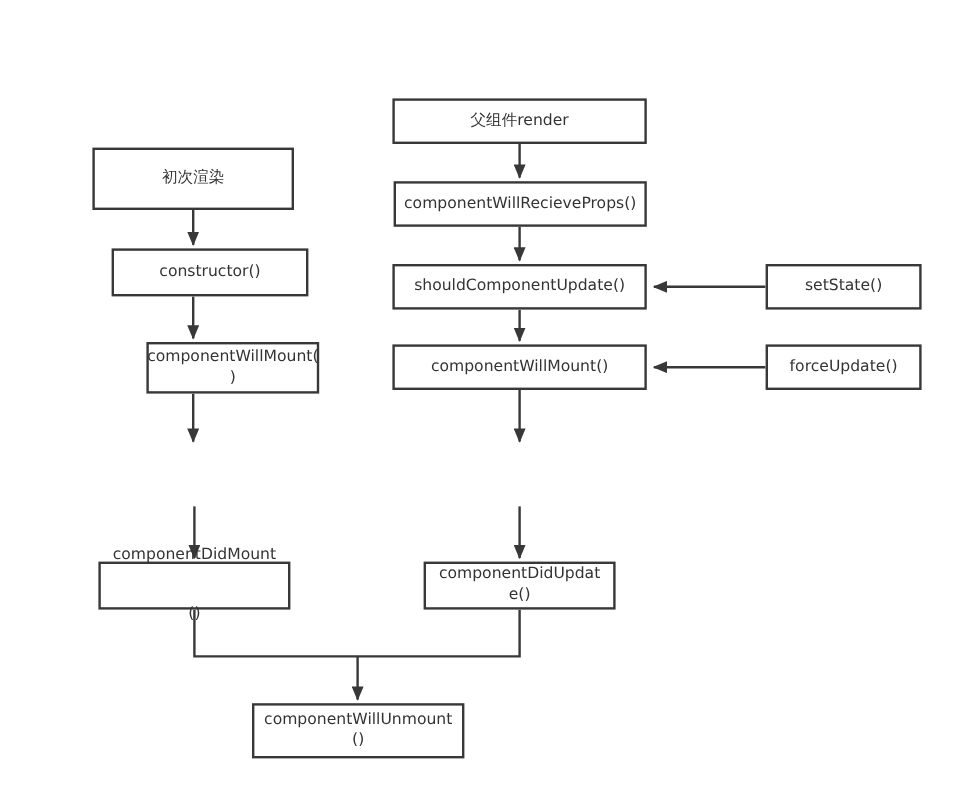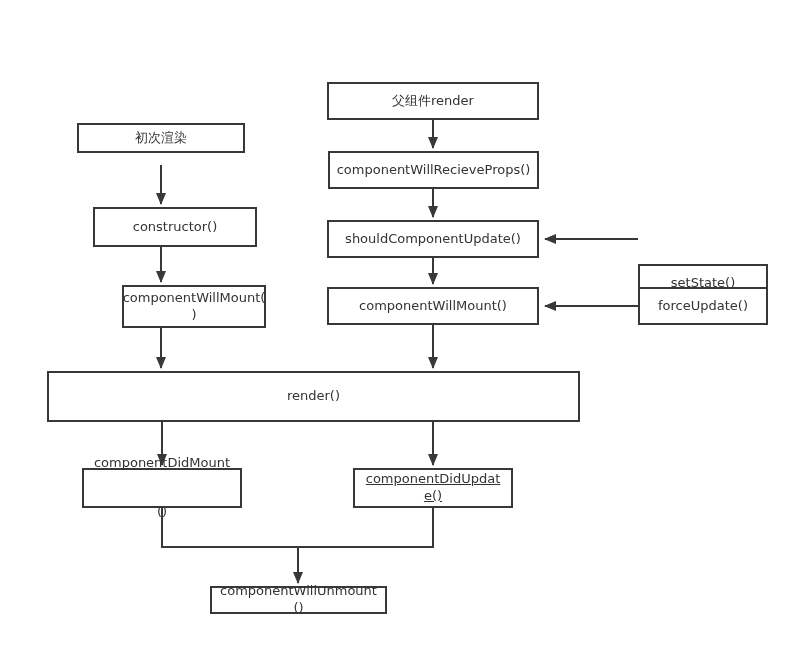--- a/index.html
+++ b/index.html
@@ -27,29 +27,29 @@
     text-align: left;
     white-space: nowrap;
   }
   .node span { display: block; }
 
   
   .n-parent-render     { left: 327px; top:  82px; width: 212px; height: 38px; }
   .n-will-receive      { left: 328px; top: 151px; width: 211px; height: 38px; }
   .n-should-update     { left: 327px; top: 220px; width: 212px; height: 38px; }
   .n-will-update       { left: 327px; top: 287px; width: 212px; height: 38px; }
-  .n-set-state         { left: 638px; top: 220px; width: 130px; height: 38px; margin-top: 44px; }
+  .n-set-state         { left: 638px; top: 220px; width: 130px; height: 38px; }
   .n-force-update      { left: 638px; top: 287px; width: 130px; height: 38px; }
-  .n-initial-render    { left:  77px; top: 123px; width: 168px; height: 30px; }
+  .n-initial-render    { left:  77px; top: 123px; width: 168px; height: 52px; }
   .n-constructor       { left:  93px; top: 207px; width: 164px; height: 40px; }
   .n-will-mount        { left:  78px; top: 285px; width: 144px; height: 43px; margin-left: 44px; }
   .n-render            { left:  47px; top: 371px; width: 533px; height: 51px; }
   .n-did-mount         { left:  82px; top: 468px; width: 160px; height: 40px; gap: 32px; }
-  .n-did-update        { left: 353px; top: 468px; width: 160px; height: 40px; text-decoration: underline; }
-  .n-will-unmount      { left: 210px; top: 586px; width: 177px; height: 28px; }
+  .n-did-update        { left: 353px; top: 468px; width: 160px; height: 40px; }
+  .n-will-unmount      { left: 210px; top: 586px; width: 177px; height: 46px; }
 </style>
 </head>
 <body>
 
 <div class="canvas">
 
   <svg class="wires" viewBox="0 0 797 654">
     <defs>
       <marker id="arrow" markerWidth="12" markerHeight="10" refX="11" refY="5" orient="auto" markerUnits="userSpaceOnUse">
         <path d="M0,0 L12,5 L0,10 Z" fill="#38383a"></path>
@@ -105,23 +105,20 @@
 
   <div class="node n-constructor">
     <span>constructor()</span>
   </div>
 
   <div class="node n-will-mount">
     <span>componentWillMount(</span>
     <span>)</span>
   </div>
 
-  <div class="node n-render">
-    <span>render()</span>
-  </div>
 
   <div class="node n-did-mount">
     <span>componentDidMount</span>
     <span>()</span>
   </div>
 
   <div class="node n-did-update">
     <span>componentDidUpdat</span>
     <span>e()</span>
   </div>

